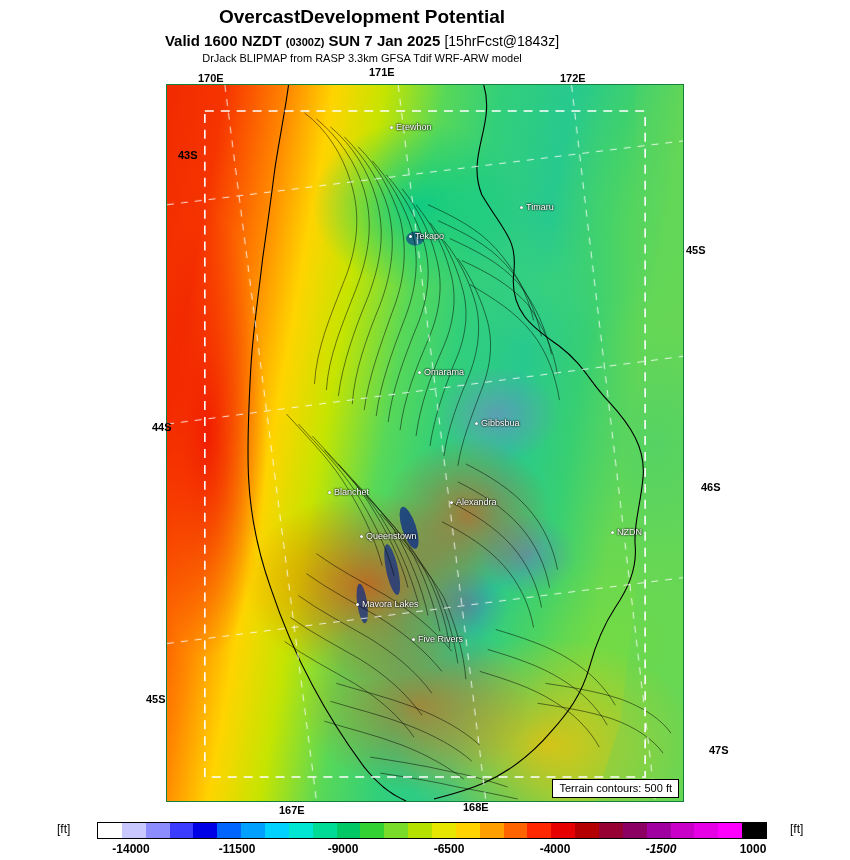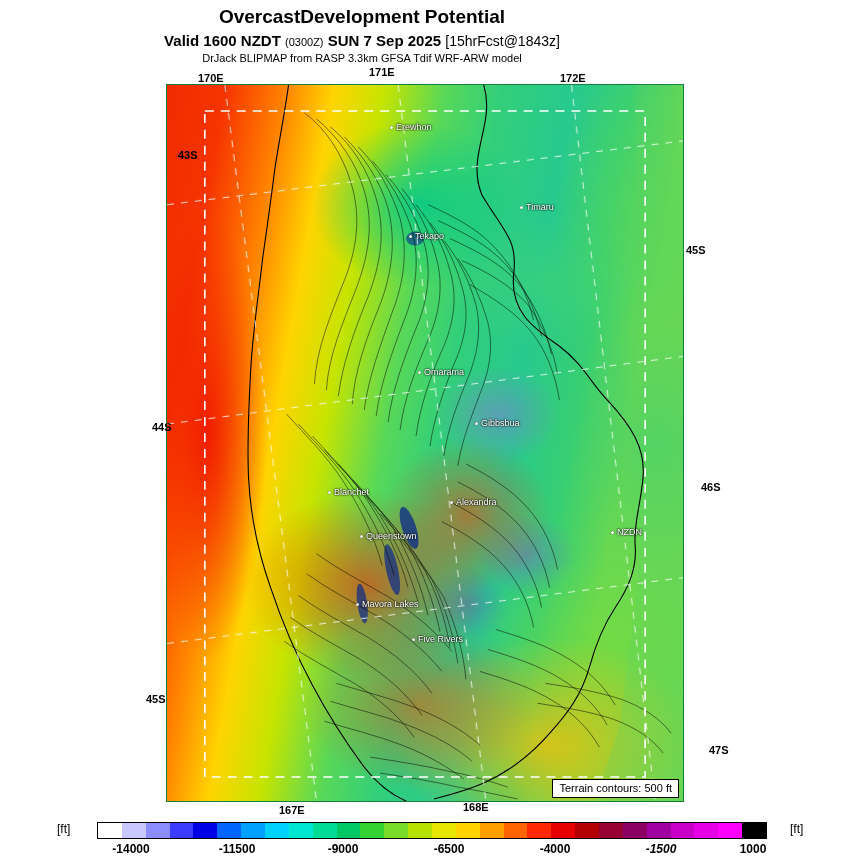--- a/index.html
+++ b/index.html
@@ -35,21 +35,21 @@
     margin-top: 6px;
     letter-spacing: 0px;
   }
   .title-sub {
     font-size: 15px;
     font-weight: bold;
     margin-top: 4px;
   }
   .title-sub .paren {
     font-size: 11px;
-    font-weight: normal;
+    font-weight: bold;
   }
   .title-sub .fcst {
     font-size: 14px;
     font-weight: normal;
   }
   .title-model {
     font-size: 11px;
     margin-top: 3px;
   }
 
@@ -184,21 +184,21 @@
 </head>
 <body>
 
 <div id="page">
 
   <div class="title-block">
     <div class="title-main">OvercastDevelopment Potential</div>
     <div class="title-sub">
       <span>Valid 1600 NZDT</span>
       <span class="paren">(0300Z)</span>
-      <span>SUN 7 Sep 2025</span>
+      <span>SUN 7 Jan 2025</span>
       <span class="fcst">[15hrFcst@1843z]</span>
     </div>
     <div class="title-model">DrJack BLIPMAP from RASP 3.3km GFSA Tdif WRF-ARW model</div>
   </div>
 
   <div id="map-frame">
     <div class="field base"></div>
     <div class="field overlay1"></div>
     <div class="field overlay2"></div>
 

